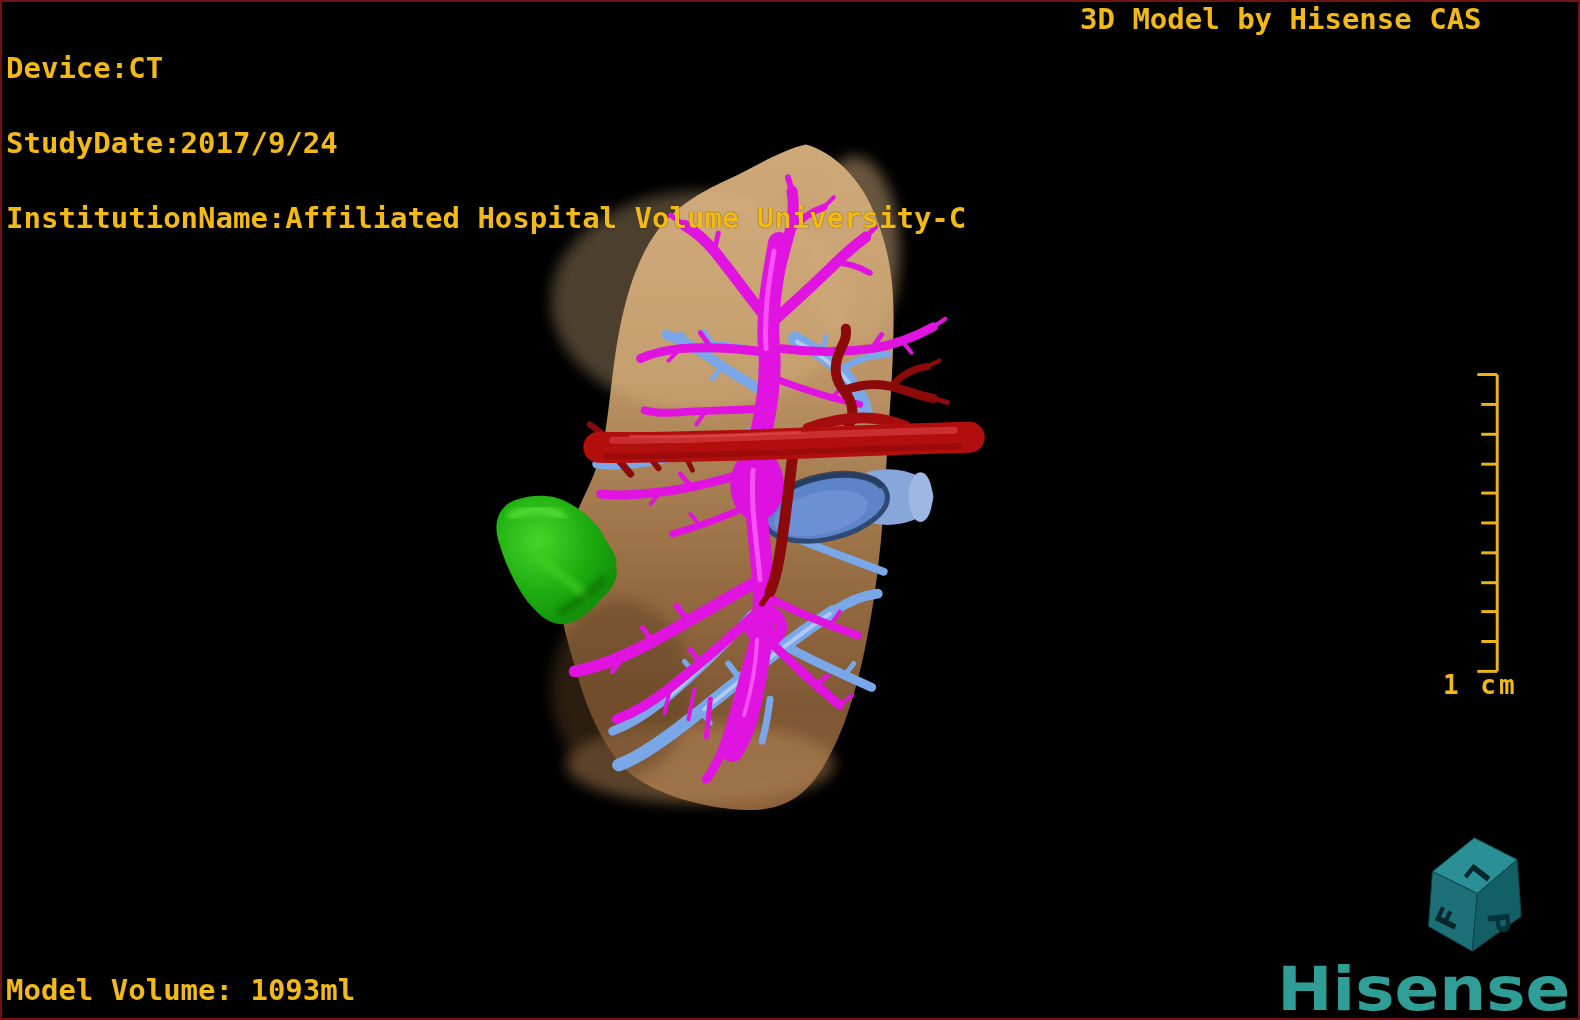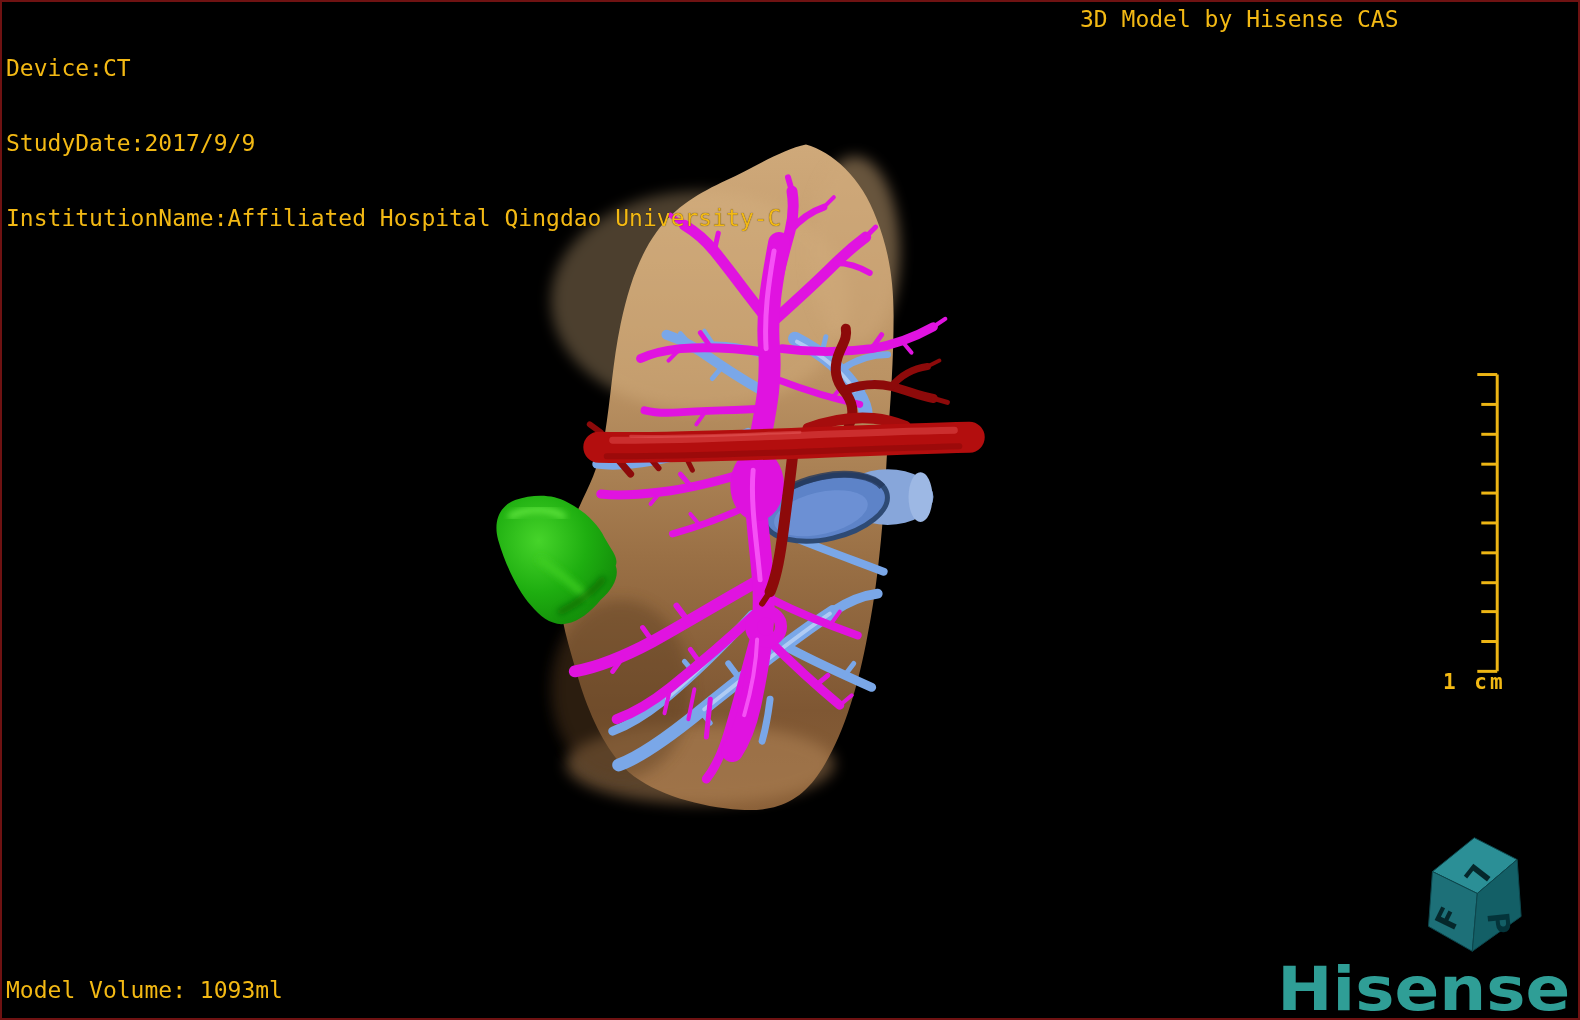--- a/index.html
+++ b/index.html
@@ -9,31 +9,32 @@
     background:#000;
     border:2px solid #6f1212;
     box-sizing:border-box;
     overflow:hidden;
     font-family:"DejaVu Sans Mono", monospace;
   }
   .scene{position:absolute;left:0;top:0;width:100%;height:100%;}
   .annot{
     position:absolute;
     color:#f3b914;
-    font-size:23px;
+    font-size:29px;
     line-height:25px;
     white-space:pre;
     text-shadow:0 0 1px rgba(0,0,0,.8);
+    font-weight:bold;
   }
   .patient-info{left:4px;top:4px;}
   .watermark{left:1078px;top:5px;}
   .volume{left:4px;top:976px;}
   .scale-label{
     position:absolute;left:1441px;top:668px;
-    color:#f3b914;font-size:21px;font-weight:bold;letter-spacing:3px;
+    color:#f3b914;font-size:26px;font-weight:bold;letter-spacing:3px;
   }
   .logo{
     position:absolute;right:8px;bottom:-6px;
     color:#2f9e96;
     font-family:"DejaVu Sans", sans-serif;
     font-weight:800;
     font-size:60px;
     letter-spacing:0px;
     transform:scaleX(1.1);
     transform-origin:right bottom;
@@ -249,22 +250,22 @@
       <polygon points="10,40 55,62 50,120 6,95" fill="#1d7078" stroke="#0d474d" stroke-width="1"></polygon>
       <polygon points="55,62 95,28 99,85 50,120" fill="#135f66" stroke="#0d474d" stroke-width="1"></polygon>
       <text x="50" y="44" transform="rotate(128 50 40)" text-anchor="middle" font-family="DejaVu Sans, sans-serif" font-size="30" font-weight="bold" fill="#05272b">L</text>
       <text x="28" y="96" transform="rotate(-64 28 88)" text-anchor="middle" font-family="DejaVu Sans, sans-serif" font-size="30" font-weight="bold" fill="#05272b">F</text>
       <text x="74" y="100" transform="rotate(84 74 92)" text-anchor="middle" font-family="DejaVu Sans, sans-serif" font-size="30" font-weight="bold" fill="#04343a">P</text>
     </g>
   </svg>
 
   <div class="annot patient-info">
     <div>Device:CT</div>
-    <div>StudyDate:2017/9/9</div>
-    <div>InstitutionName:Affiliated Hospital Qingdao University-C</div>
+    <div>StudyDate:2017/9/24</div>
+    <div>InstitutionName:Affiliated Hospital Volume University-C</div>
   </div>
 
   <div class="annot watermark">3D Model by Hisense CAS</div>
 
   <div class="annot volume">Model Volume: 1093ml</div>
 
   <div class="scale-label">1 cm</div>
 
   <div class="logo">Hisense</div>
 

